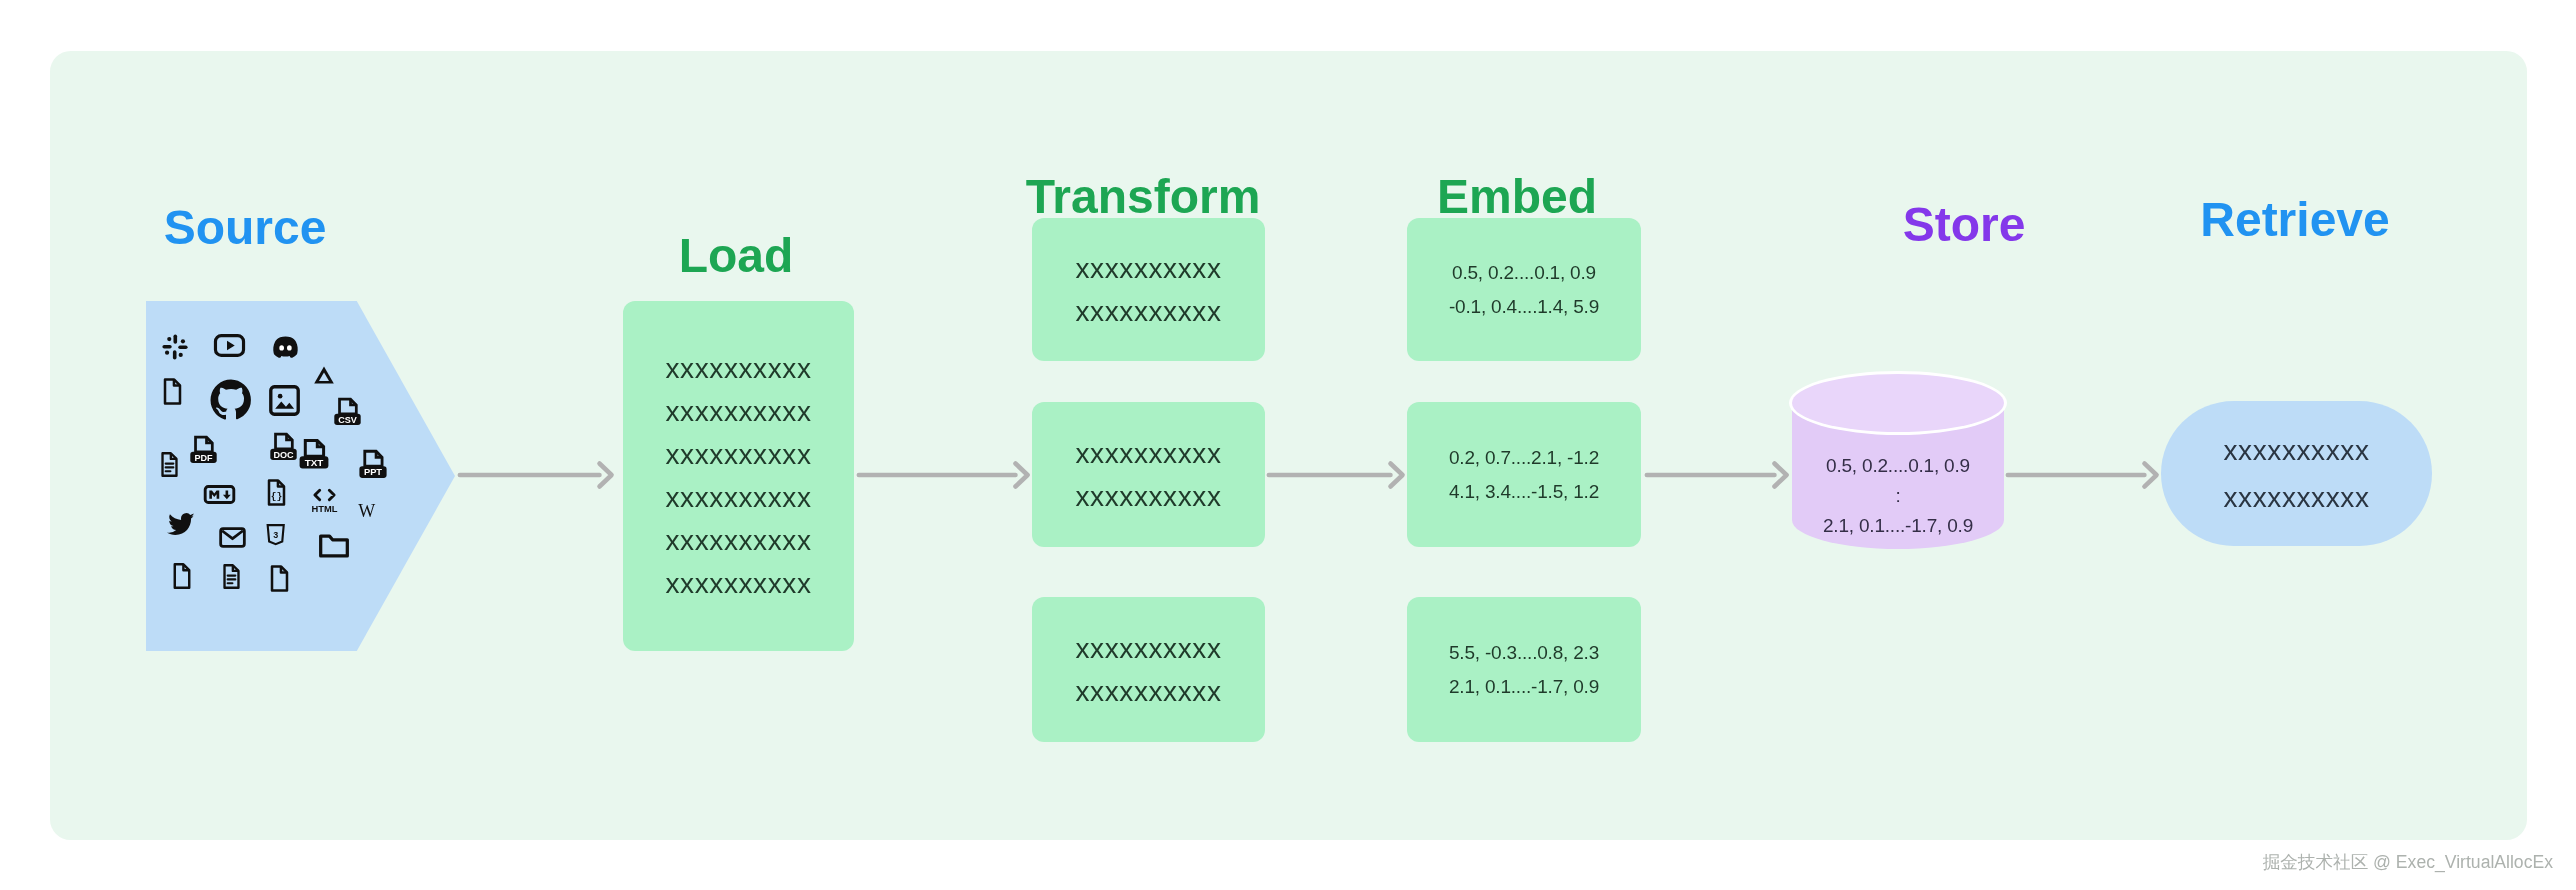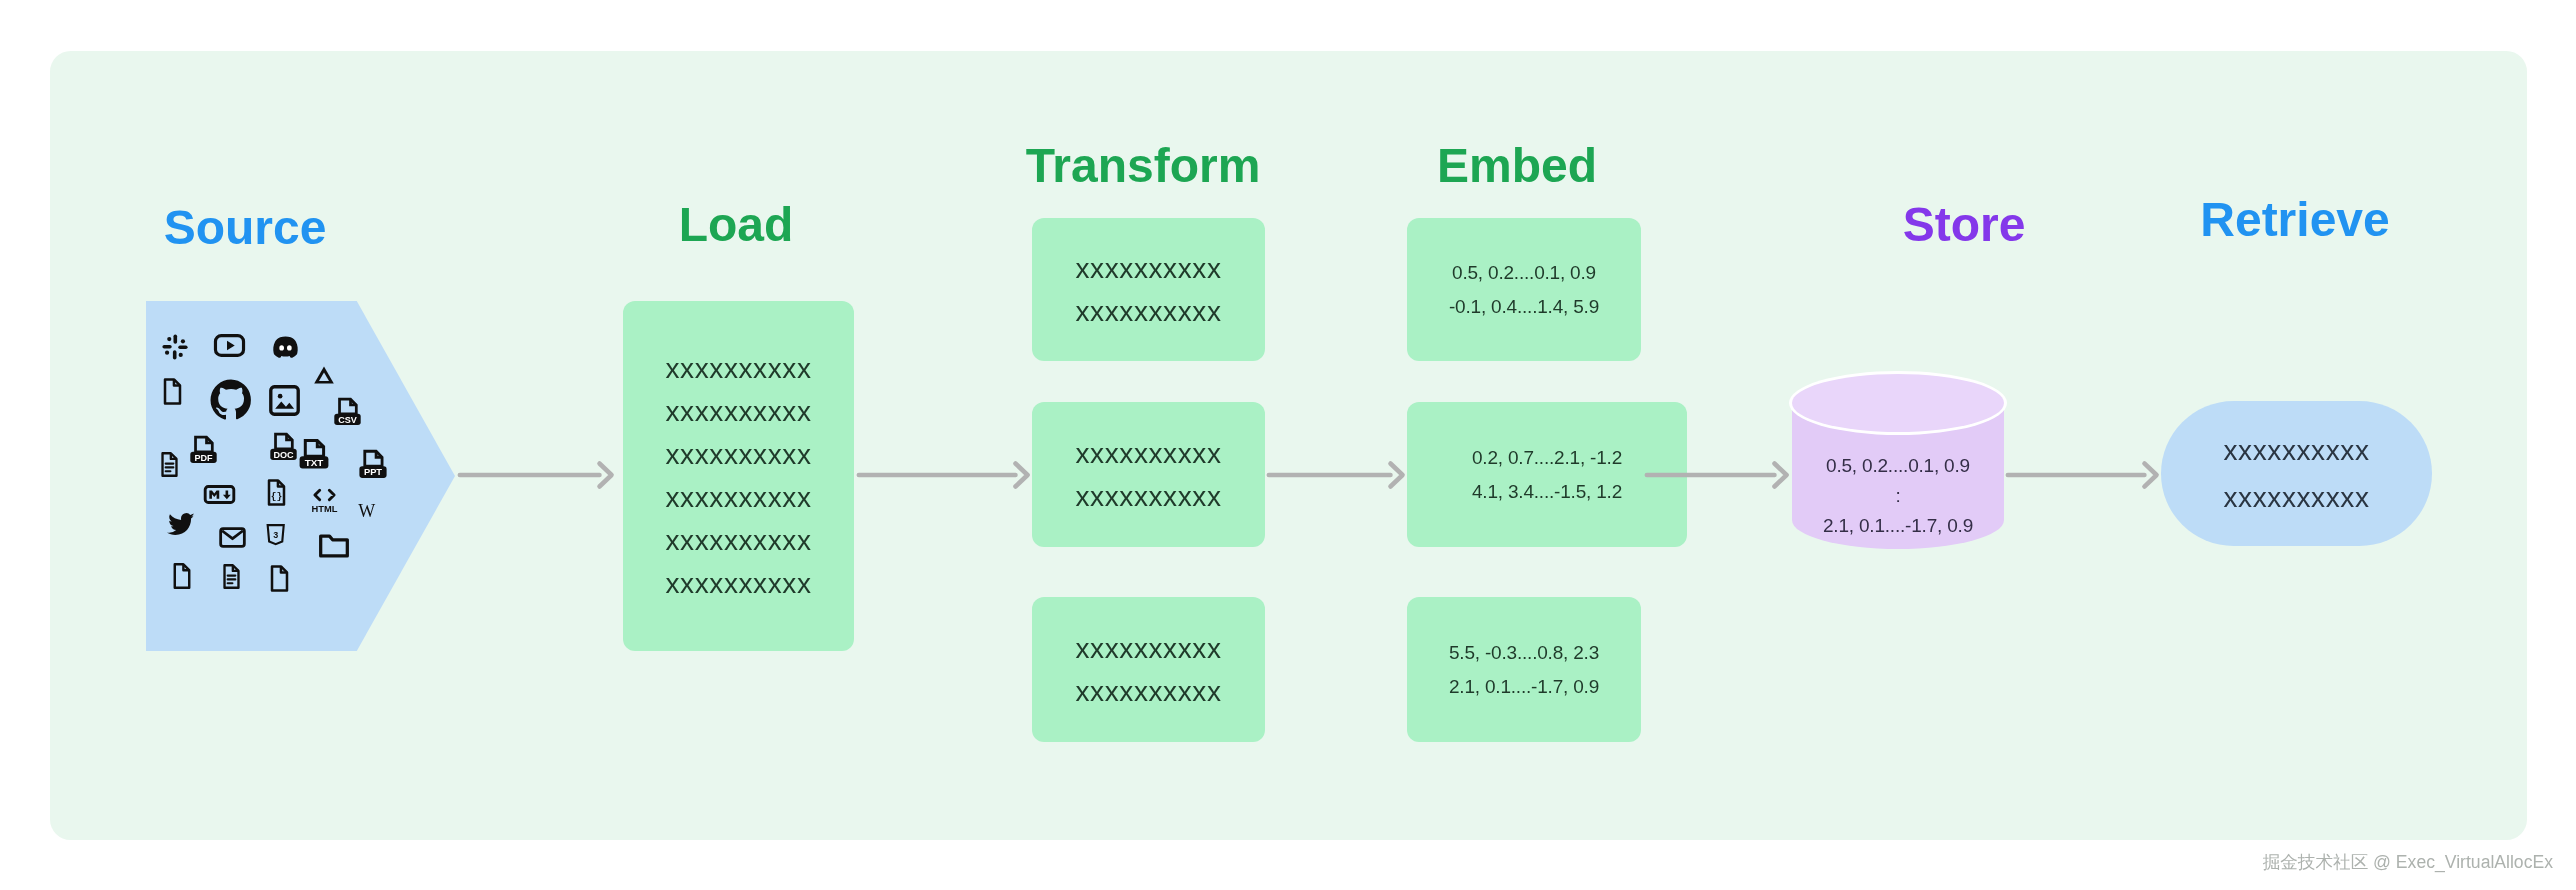--- a/index.html
+++ b/index.html
@@ -5,21 +5,21 @@
   html,body{margin:0;padding:0;background:#ffffff;}
   *{box-sizing:border-box;}
   body{font-family:"Liberation Sans","DejaVu Sans",sans-serif;}
   .canvas{position:relative;width:2576px;height:891px;background:#ffffff;overflow:hidden;}
   .panel{position:absolute;left:50px;top:51px;width:2477px;height:789px;background:var(--panel-bg);border-radius:20.6px;}
   .badge{position:absolute;left:79px;top:74px;width:506px;height:87px;background:var(--badge-bg);
          border:3.6px solid var(--badge-border);border-radius:31.5px;display:flex;align-items:center;justify-content:center;
          font-size:44px;font-weight:700;color:var(--badge-text);letter-spacing:0.3px;}
   .col-heading{position:absolute;transform:translateX(-50%);font-size:48px;font-weight:700;white-space:nowrap;line-height:1;}
   .c-blue{color:var(--heading-blue);}
-  .c-green{color:var(--heading-green);}
+  .c-green{color:var(--heading-green);margin-top:31px;}
   .c-purple{color:var(--heading-purple);}
   .src-shape{position:absolute;left:146px;top:301px;width:309px;height:350px;background:var(--blue-fill);
              clip-path:polygon(0 0,68.2% 0,100% 50%,68.2% 100%,0 100%);}
   .src-icon{position:absolute;display:block;}
   .box{position:absolute;background:var(--box-green);border-radius:12px;display:flex;flex-direction:column;
        align-items:center;justify-content:center;color:var(--box-text);font-weight:500;text-align:center;}
   .box .ln{white-space:nowrap;}
   .lines-big .ln{font-size:28px;line-height:43px;letter-spacing:0.6px;}
   .lines-num .ln{font-size:19px;line-height:34px;letter-spacing:-0.2px;font-weight:500;}
   .pill{position:absolute;left:2161px;top:401px;width:271px;height:145px;background:var(--blue-fill);border-radius:73px;
@@ -190,21 +190,21 @@
   </div>
   <div class="box lines-big" style="left:1032px;top:597px;width:233px;height:145px">
     <div class="ln">xxxxxxxxxx</div>
     <div class="ln">xxxxxxxxxx</div>
   </div>
 
   <div class="box lines-num" style="left:1407px;top:218px;width:234px;height:143px">
     <div class="ln">0.5, 0.2....0.1, 0.9</div>
     <div class="ln">-0.1, 0.4....1.4, 5.9</div>
   </div>
-  <div class="box lines-num" style="left:1407px;top:402px;width:280px;height:145px">
+  <div class="box lines-num" style="left:1407px;top:402px;width:234px;height:145px">
     <div class="ln">0.2, 0.7....2.1, -1.2</div>
     <div class="ln">4.1, 3.4....-1.5, 1.2</div>
   </div>
   <div class="box lines-num" style="left:1407px;top:597px;width:234px;height:145px">
     <div class="ln">5.5, -0.3....0.8, 2.3</div>
     <div class="ln">2.1, 0.1....-1.7, 0.9</div>
   </div>
 
   <div class="cyl">
     <div class="cyl-body"></div>

